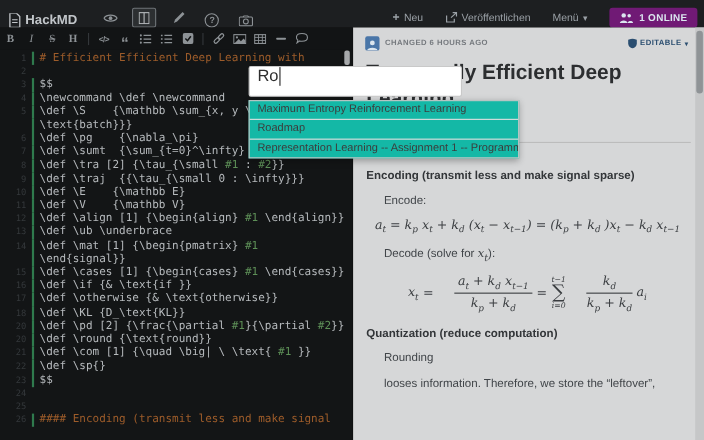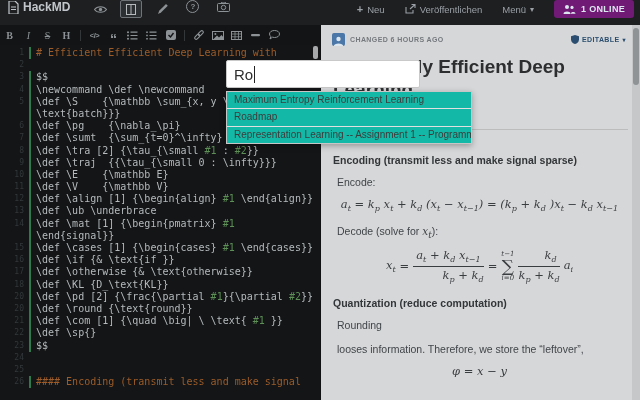--- a/index.html
+++ b/index.html
@@ -1,21 +1,21 @@
 <!DOCTYPE html>
 <html><head>
 <meta charset="utf-8">
 <style>
   html,body{margin:0;padding:0;background:#101112;}
   #app{position:relative;width:640px;height:400px;overflow:hidden;
        font-family:"Liberation Sans",sans-serif;-webkit-font-smoothing:antialiased;}
 
   
   .navbar{position:absolute;left:0;top:0;width:640px;height:25px;background:#1d1f21;
-          display:flex;align-items:flex-start;color:#9aa0a6;font-size:9.5px;}
+          display:flex;align-items:flex-end;color:#9aa0a6;font-size:9.5px;}
   .brand{display:flex;align-items:center;gap:4px;margin-left:8px;color:#c2c6ca;
          font-weight:bold;font-size:12px;}
   .viewmodes{display:flex;align-items:center;gap:10px;margin-left:20px;}
   .vm-btn{display:flex;align-items:center;justify-content:center;width:20px;height:16px;color:#8d9296;}
   .vm-btn.sel{border:1px solid #6f7478;background:#2c2f31;border-radius:2px;}
   .nav-util{display:flex;align-items:center;gap:18px;margin-left:14px;color:#8d9296;}
   .nav-right{margin-left:auto;display:flex;align-items:center;gap:20px;margin-right:6px;}
   .nav-link{display:flex;align-items:center;gap:4px;color:#9aa0a6;}
   .online-btn{display:flex;align-items:center;gap:5px;background:#701a75;color:#dbe6ef;
               font-weight:bold;font-size:9px;padding:4px 9px;border-radius:3px;letter-spacing:.3px;}
@@ -53,41 +53,41 @@
   .meta-row{display:flex;align-items:center;justify-content:space-between;padding:8px 14px 0 11px;}
   .meta-left{display:flex;align-items:center;gap:5px;}
   .avatar{width:13px;height:13px;border-radius:2px;background:#4a76a8;display:flex;
           align-items:flex-end;justify-content:center;overflow:hidden;}
   .meta-label{font-size:7px;font-weight:bold;color:#75797e;letter-spacing:.4px;}
   .perm{display:flex;align-items:center;gap:3px;color:#2b4e70;font-size:7px;font-weight:bold;letter-spacing:.4px;}
   .note-title{margin:9px 12px 0 12px;font-size:19px;font-weight:bold;color:#2c2e30;
               line-height:23px;border-bottom:1px solid #bcbcbc;padding-bottom:5px;}
   .pv-body{padding:0 14px 0 12px;font-size:10.5px;}
   .pv-h{font-weight:bold;font-size:10.5px;color:#333639;margin:24px 0 0 0;}
-  .pv-p{margin:10px 0 0 4px;}
+  .pv-p{margin:10px 0 0 16px;}
   .eq{margin:9px 0 0 0;text-align:center;font-family:"DejaVu Serif",serif;font-style:italic;
       font-size:11.5px;color:#3a3d40;}
   .eq sub{font-size:70%;}
   .eq .up{font-style:normal;}
   .eq-display{display:flex;align-items:center;justify-content:center;gap:4px;margin-top:8px;}
-  .frac{display:inline-flex;flex-direction:column;text-align:right;vertical-align:middle;}
+  .frac{display:inline-flex;flex-direction:column;text-align:center;vertical-align:middle;margin-left:15px;}
   .frac .num{border-bottom:1px solid #3a3d40;padding:0 3px 1px 3px;}
   .frac .den{padding-top:1px;}
   .bigop{display:inline-flex;flex-direction:column;align-items:center;line-height:1;}
   .bigop .op{font-size:17px;font-style:normal;}
   .bigop .lim{font-size:7px;}
   .mathv{font-family:"DejaVu Serif",serif;font-style:italic;}
 
   
   .pv-scroll-track{position:absolute;right:0;top:25px;width:8px;height:375px;background:#c6c7c8;}
   .pv-scroll-thumb{position:absolute;right:1px;top:28px;width:6px;height:57px;background:#8f9396;border-radius:3px;}
 
   
   .search-input{position:absolute;left:226px;top:60px;width:194px;height:28px;background:#ffffff;
-                border:1px solid #c9c9c9;border-radius:2px;display:flex;align-items:center;
+                border:1px solid #c9c9c9;border-radius:2px;display:flex;align-items:flex-start;
                 padding-left:7px;box-sizing:border-box;font-size:15px;color:#2e2e2e;}
   .caret-bar{width:1px;height:17px;background:#222;margin-left:1px;}
   .dropdown{position:absolute;left:226px;top:91px;width:244px;background:#14b8a6;
             border:1px solid #c6c6c6;box-shadow:0 2px 6px rgba(0,0,0,.3);}
   .sg-item{font-size:10px;color:#3c3c3c;padding:2px 7px;height:12.3px;line-height:12.3px;
            border-bottom:1px solid #e0e0e0;white-space:nowrap;overflow:hidden;}
   .sg-item:last-child{border-bottom:none;}
 
   svg{display:block;}
 </style>
@@ -347,21 +347,20 @@
             <span class="num">k<sub>d</sub></span>
             <span class="den">k<sub>p</sub> + k<sub>d</sub></span>
           </span>
         <span>a<sub>i</sub></span>
       </div>
 
       <p class="pv-h" style="margin-top:13px;">Quantization (reduce computation)</p>
       <p class="pv-p">Rounding</p>
 
       <p class="pv-p" style="margin-top:12px;">looses information. Therefore, we store the “leftover”,</p>
-      <div class="eq">φ = x − y</div>
 
     </div>
   </div>
 
   <div class="pv-scroll-track"></div>
   <div class="pv-scroll-thumb"></div>
 
   <div class="search-input">
     <span>Ro</span>
     <span class="caret-bar"></span>

